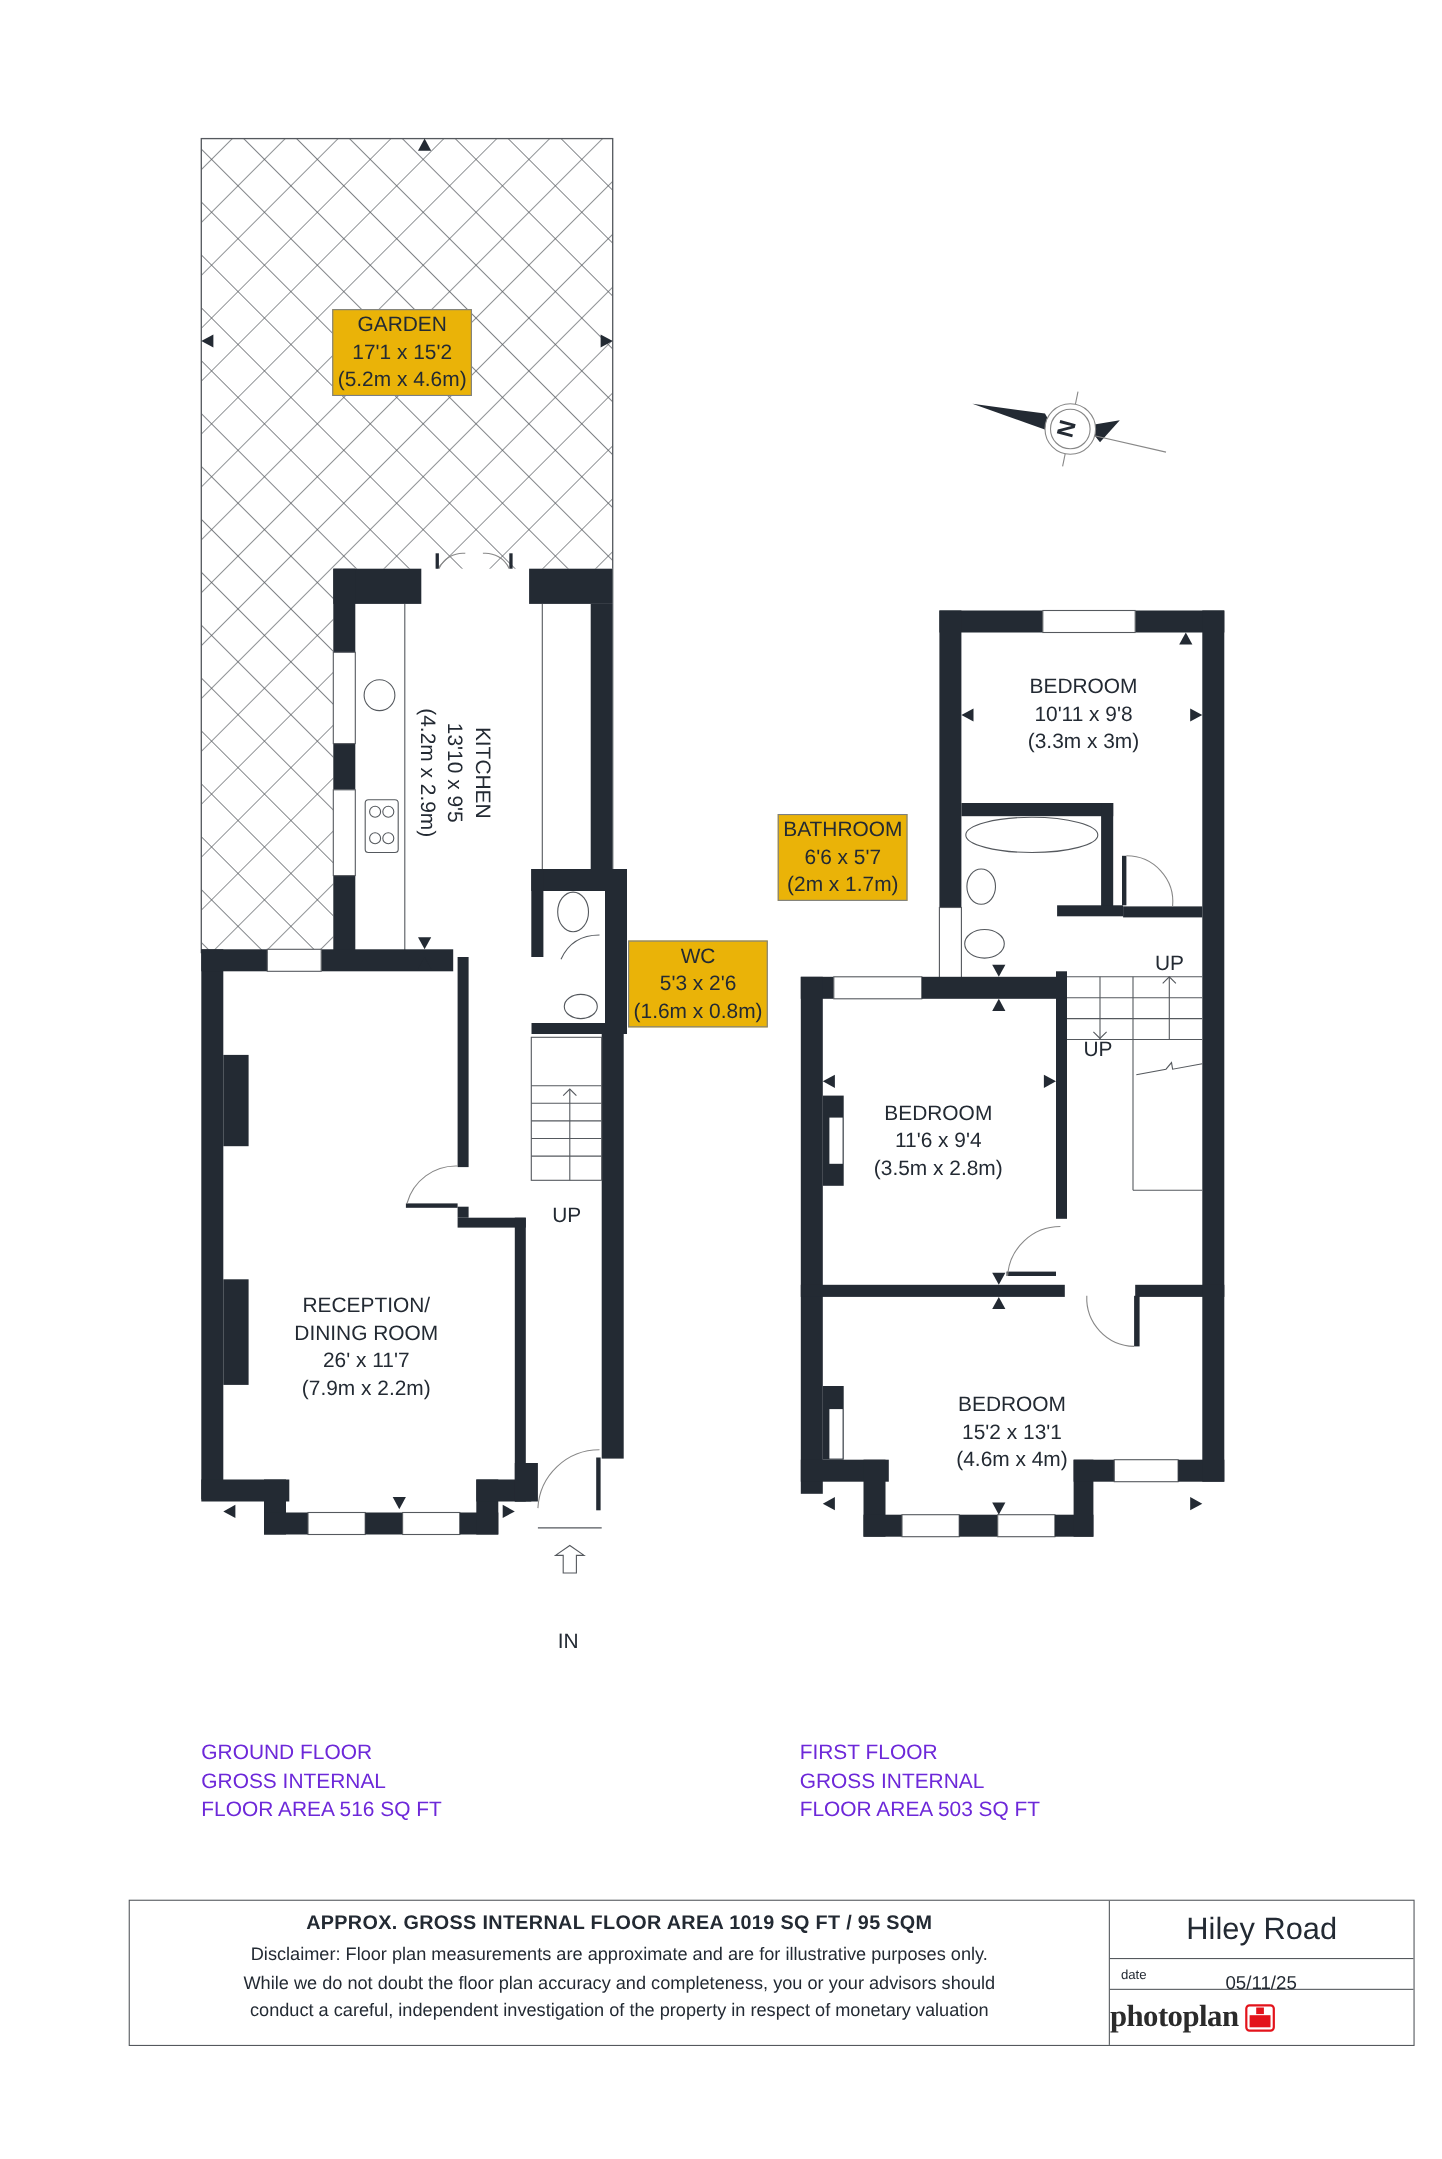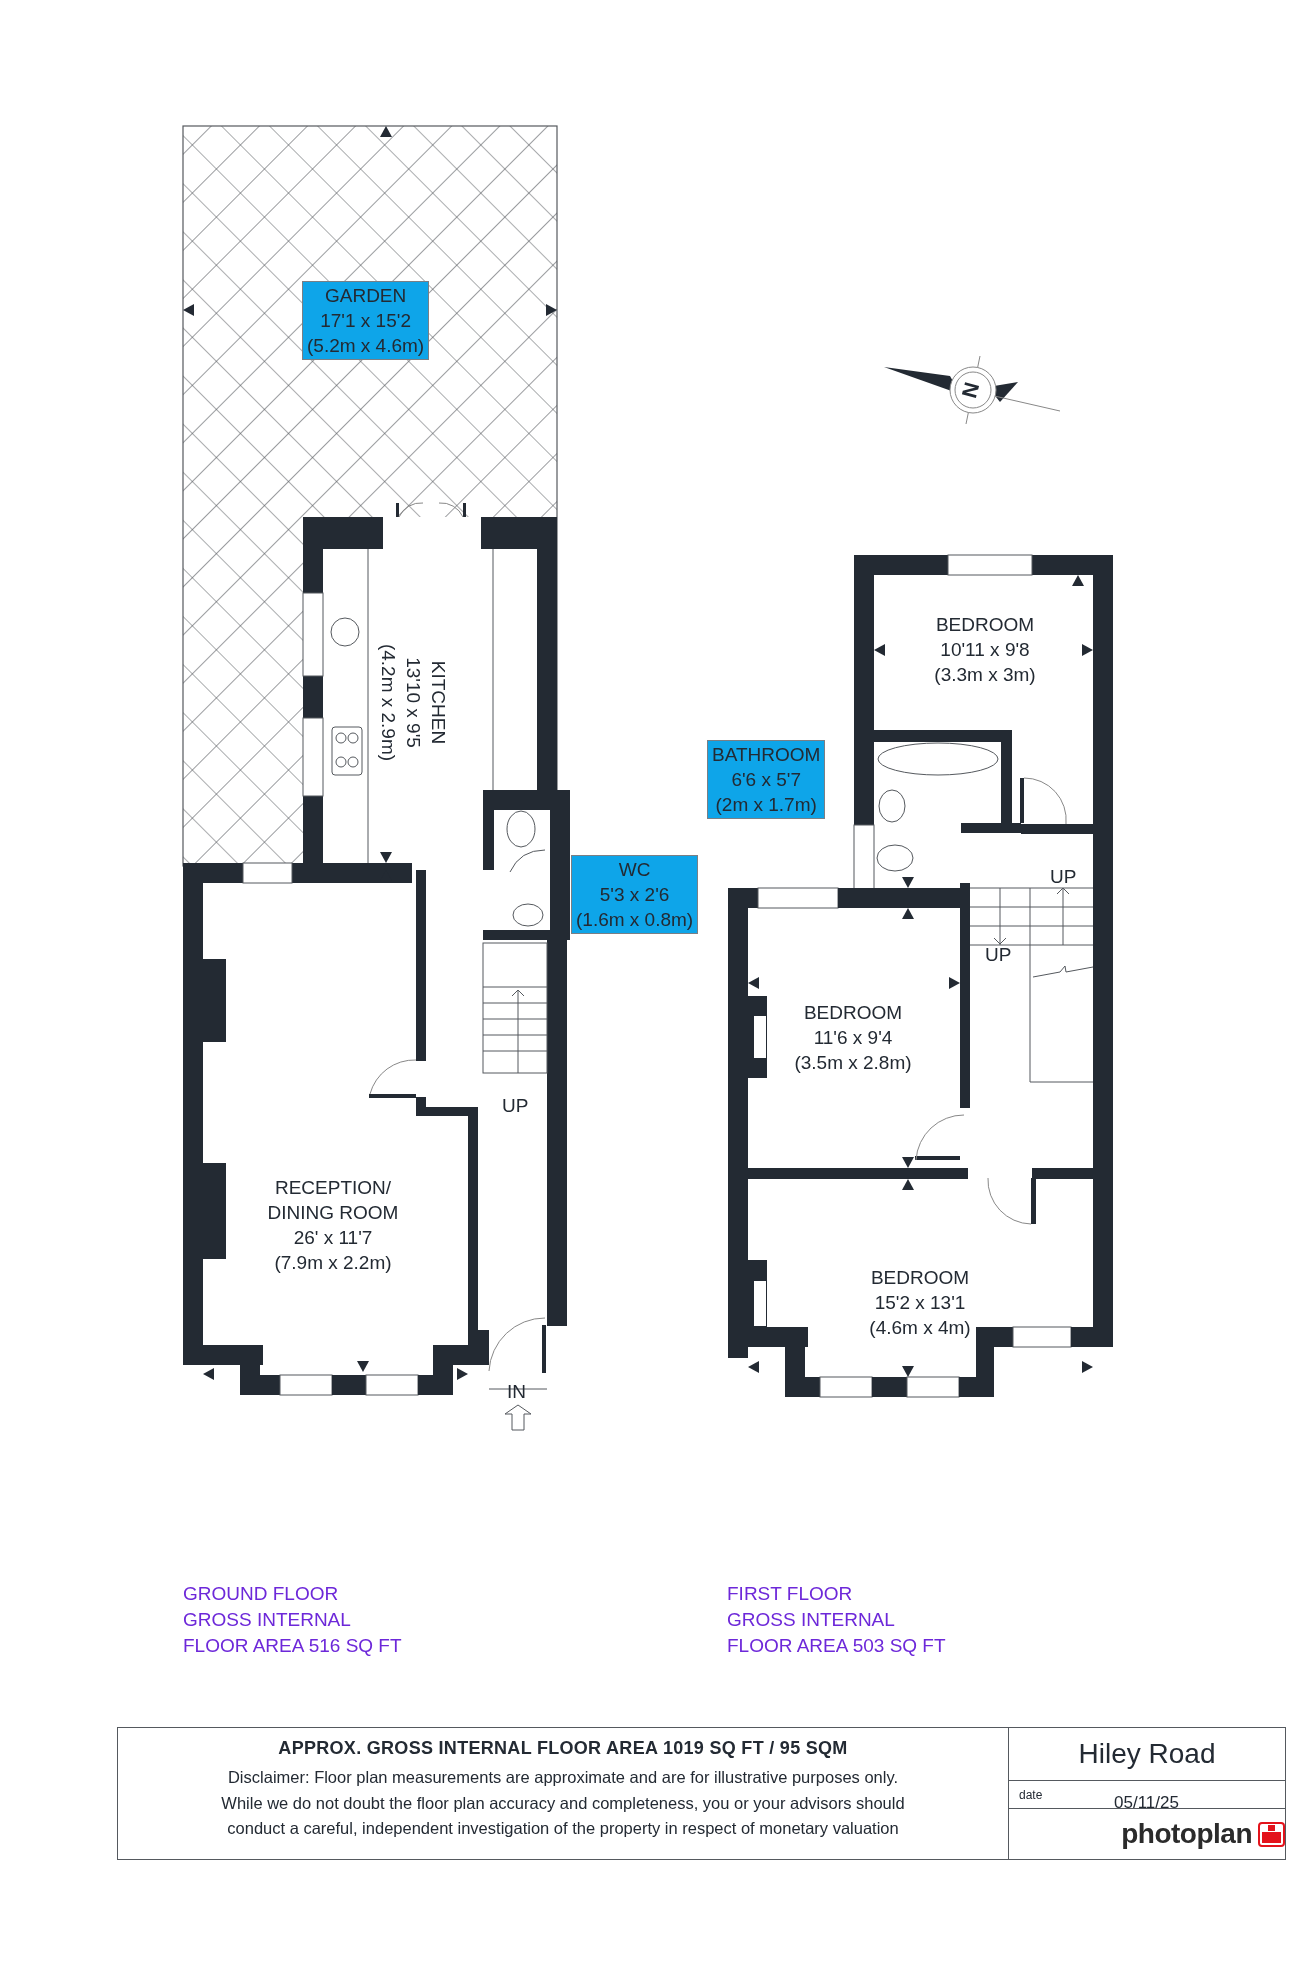--- a/index.html
+++ b/index.html
@@ -2,36 +2,36 @@
 <html><head>
 <meta charset="utf-8">
 <style>
   html, body { margin:0; padding:0; background:#ffffff; }
   body { width:1311px; height:1963px; position:relative; overflow:hidden;
          font-family:"Liberation Sans", sans-serif; color:#232a33; }
   .abs { position:absolute; }
   svg.plan { position:absolute; left:0; top:0; }
   .room-label { position:absolute; text-align:center; font-size:19px; line-height:25px;
                 color:#232a33; white-space:nowrap; }
-  .boxed { background:#0ea5e9; border:1.5px solid #7a7f85; padding:1px 4px; }
+  .boxed { background:#eab308; border:1.5px solid #7a7f85; padding:1px 4px; }
   .vert { transform:rotate(90deg); transform-origin:center center; }
   .floor-label { position:absolute; font-size:19px; line-height:26px; color:#6d28d9; }
   .footer { position:absolute; left:117px; top:1727px; width:1169px; height:133px;
             border:1.5px solid #55595e; box-sizing:border-box; display:flex; }
   .footer-left { flex:1; border-right:1.5px solid #55595e; text-align:center; padding-top:8px; }
   .footer-title { font-weight:bold; font-size:18px; letter-spacing:0.3px; line-height:24px; }
   .disclaimer { font-size:16.5px; line-height:25.5px; margin-top:5px; }
   .footer-right { width:276px; display:flex; flex-direction:column; }
   .addr { height:52px; border-bottom:1.5px solid #55595e; font-size:28px; display:flex;
           align-items:center; justify-content:center; }
   .daterow { height:27px; border-bottom:1.5px solid #55595e; display:flex; align-items:center;
              font-size:17px; position:relative; }
   .date-k { font-size:12px; position:absolute; left:10px; }
   .date-v { position:absolute; left:105px;margin-top:16px; }
-  .logo { flex:1; display:flex; align-items:center; justify-content:flex-end; gap:6px; }
+  .logo { flex:1; display:flex; align-items:center; justify-content:flex-start; gap:6px;font-family:Liberation Serif, serif; }
   .logo-text { font-size:28px; font-weight:bold; letter-spacing:-0.5px; color:#2b2b2b; }
   .logo-mark { width:27px; height:25px; border:2.5px solid #e3131b; border-radius:4px;
                box-sizing:border-box; position:relative; background:#fff; }
   .logo-mark::after { content:""; position:absolute; left:2px; right:2px; bottom:2px; height:11px; background:#e3131b; }
   .logo-mark::before { content:""; position:absolute; left:8px; top:1px; width:7px; height:6px; background:#e3131b; }
 </style>
 </head>
 <body>
 
 <svg class="plan" width="1311" height="1963" viewBox="0 0 1311 1963">
@@ -247,21 +247,21 @@
 </div>
 
 <div class="room-label" style="left:258px; top:1175px; width:150px;">
   <div>RECEPTION/</div>
   <div>DINING ROOM</div>
   <div>26' x 11'7</div>
   <div>(7.9m x 2.2m)</div>
 </div>
 
 <div class="room-label" style="left:502px; top:1093px;">UP</div>
-<div class="room-label" style="left:507px; top:1379px;">IN</div>
+<div class="room-label" style="left:507px; top:1480px;">IN</div>
 
 <div class="room-label" style="left:920px; top:612px; width:130px;">
   <div>BEDROOM</div>
   <div>10'11 x 9'8</div>
   <div>(3.3m x 3m)</div>
 </div>
 
 <div class="room-label boxed" style="left:707px; top:740px;">
   <div>BATHROOM</div>
   <div>6'6 x 5'7</div>

